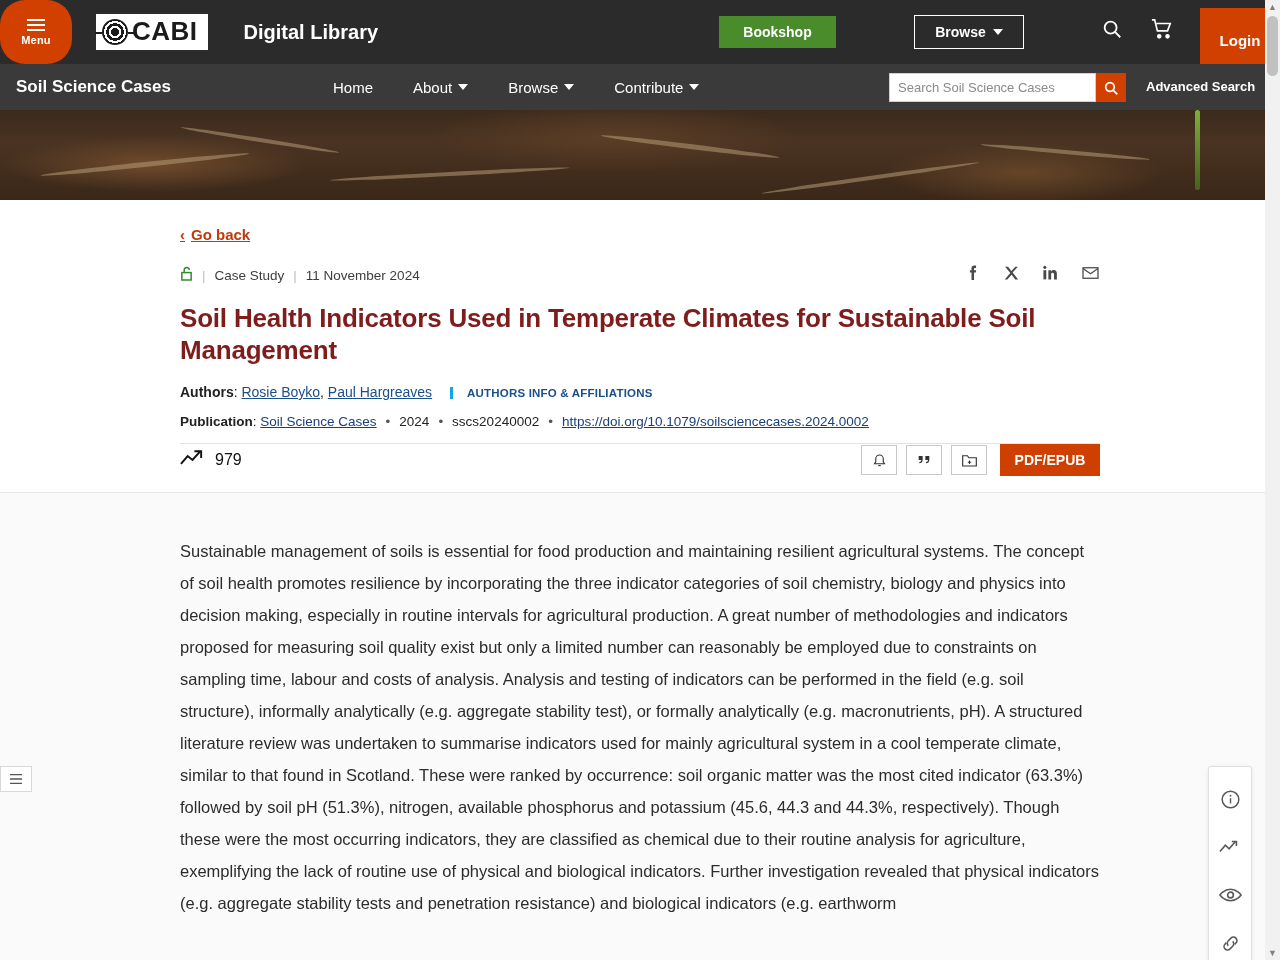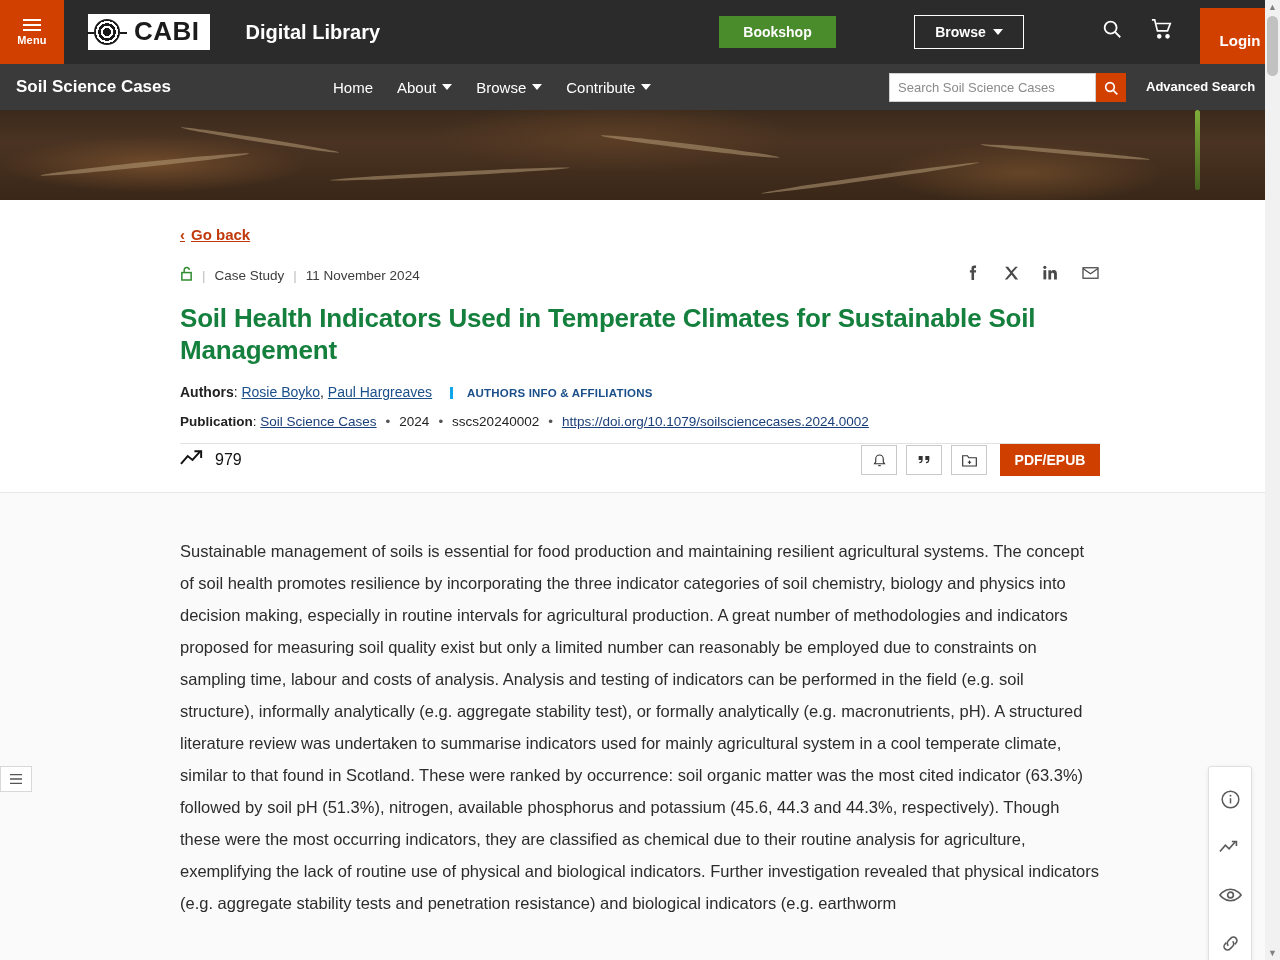--- a/index.html
+++ b/index.html
@@ -12,32 +12,33 @@
     overflow: hidden;
     position: relative;
   }
 
   
   .topbar {
     height: 64px; background: #2b2b2b; display: flex; align-items: center;
     position: relative;
   }
   .menu-btn {
-    width: 64px; height: 64px; background: #d24000; color: #fff;
+    width: 72px; height: 64px; background: #d24000; color: #fff;
     display: flex; flex-direction: column; align-items: center; justify-content: center;
     cursor: pointer;
+    border-radius: 25px;
   }
   .menu-btn .bars { display: flex; flex-direction: column; gap: 3px; margin-bottom: 3px; }
   .menu-btn .bars i { display: block; width: 18px; height: 2px; background: #fff; }
   .menu-btn .mlabel { font-size: 11px; font-weight: bold; letter-spacing: .2px; }
 
   .brand { display: flex; align-items: center; margin-left: 24px; gap: 10px; }
   .cabi-logo {
     background: #ffffff; color: #1b1b1b; font-weight: bold; font-size: 26px;
-    padding: 2px 10px 3px 6px; display: flex; align-items: center; gap: 14px;
+    padding: 2px 10px 3px 6px; display: flex; align-items: center; gap: 4px;
     letter-spacing: .5px;
   }
   .cabi-mark {
     width: 26px; height: 26px; border-radius: 50%;
     background: radial-gradient(circle at 50% 50%, #1b1b1b 0 22%, #ffffff 22% 34%, #1b1b1b 34% 48%, #ffffff 48% 60%, #1b1b1b 60% 100%);
     position: relative; flex: none;
   }
   .cabi-mark::before, .cabi-mark::after {
     content:""; position:absolute; top:50%; width:7px; height:2px; background:#1b1b1b;
   }
@@ -66,21 +67,21 @@
     color: #fff; font-size: 15px; font-weight: bold; display: flex; align-items: center;
     justify-content: center; cursor: pointer;
   }
 
   
   .journalbar {
     height: 46px; background: #3a3a3a; display: flex; align-items: center;
     position: relative; color: #fff;
   }
   .journal-title { margin-left: 16px; font-size: 17px; font-weight: bold; }
-  .nav-items { display: flex; gap: 24px; margin-left: 162px; }
+  .nav-items { display: flex; gap: 40px; margin-left: 162px; }
   .nav-item { font-size: 15px; display: flex; align-items: center; gap: 6px; cursor: pointer; color: #fff; }
   .search-wrap { position: absolute; left: 889px; top: 9px; display: flex; }
   .search-input {
     width: 207px; height: 29px; border: 1px solid #cfcfcf; padding: 0 8px;
     font-size: 13px; color: #333; font-family: "Liberation Sans", sans-serif;
     background: #fff;
   }
   .search-input::placeholder { color: #8a8a8a; }
   .search-go {
     width: 30px; height: 29px; background: #d24000; border: none; color: #fff;
@@ -112,21 +113,21 @@
   .goback { color: #c0390b; font-size: 15px; font-weight: bold; text-decoration: underline; display: inline-flex; align-items: center; gap: 6px; cursor: pointer; }
   .goback .chev { font-weight: bold; text-decoration: none; }
 
   .meta-row { display: flex; align-items: center; gap: 9px; margin-top: 22px; font-size: 13.5px; color: #3d3d3d; }
   .meta-sep { color: #bdbdbd; }
   .lock-icon { color: #2e8b2e; }
 
   .share-icons { position: absolute; right: 0; top: 64px; display: flex; gap: 22px; color: #4a4a4a; }
   .share-icons span { cursor: pointer; }
 
-  .art-title { font-size: 26px; line-height: 32px; font-weight: bold; color: #15803d; margin: 18px 0 0 0; letter-spacing: -.2px; }
+  .art-title { font-size: 26px; line-height: 32px; font-weight: bold; color: #7f1d1d; margin: 18px 0 0 0; letter-spacing: -.2px; }
 
   .authors { margin-top: 18px; font-size: 14px; color: #222; }
   .authors b { font-weight: bold; }
   .authors a { color: #1a4f8a; text-decoration: underline; }
   .authors-info { color: #1a4f8a; font-size: 11.5px; font-weight: bold; margin-left: 14px; border-left: 3px solid #0ea5e9; padding-left: 14px; letter-spacing: .2px; }
 
   .pubrow { margin-top: 14px; font-size: 13.5px; color: #222; padding-bottom: 14px; border-bottom: 1px solid #e2e2e2; display: flex; align-items: center; gap: 9px; flex-wrap: wrap; }
   .pubrow a { color: #1a3f7a; text-decoration: underline; }
   .dot { color: #555; }
 

